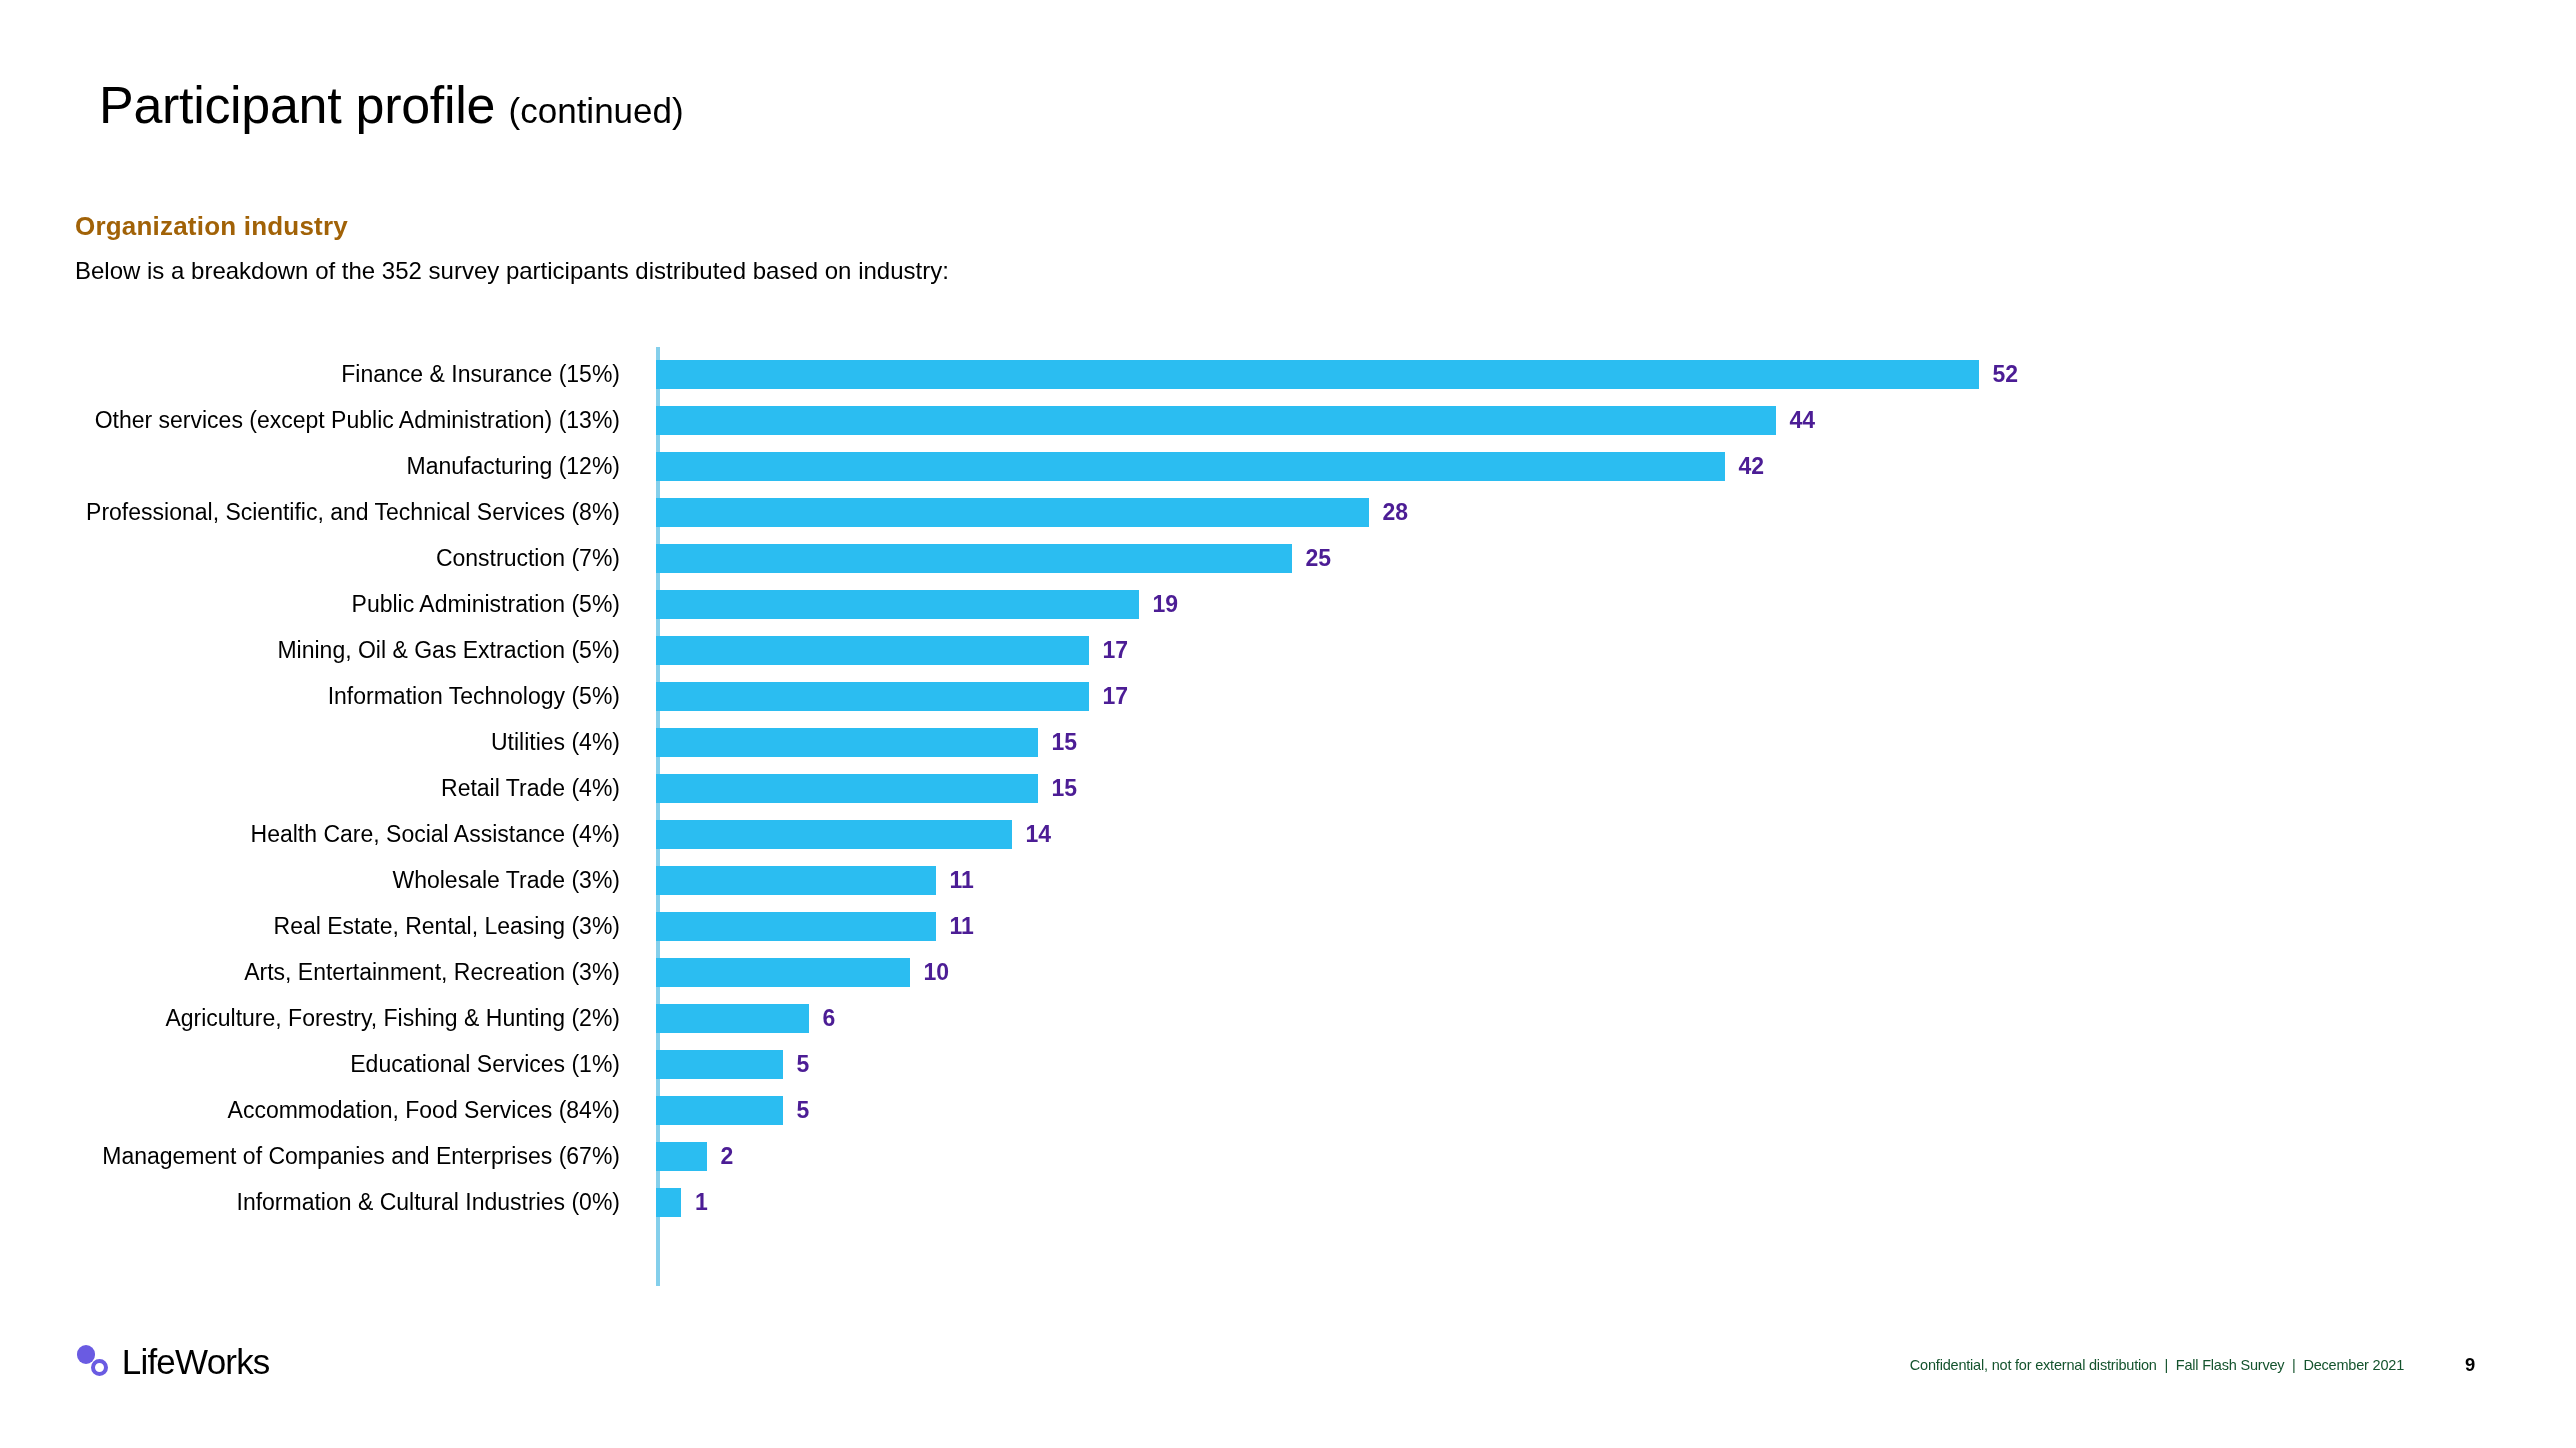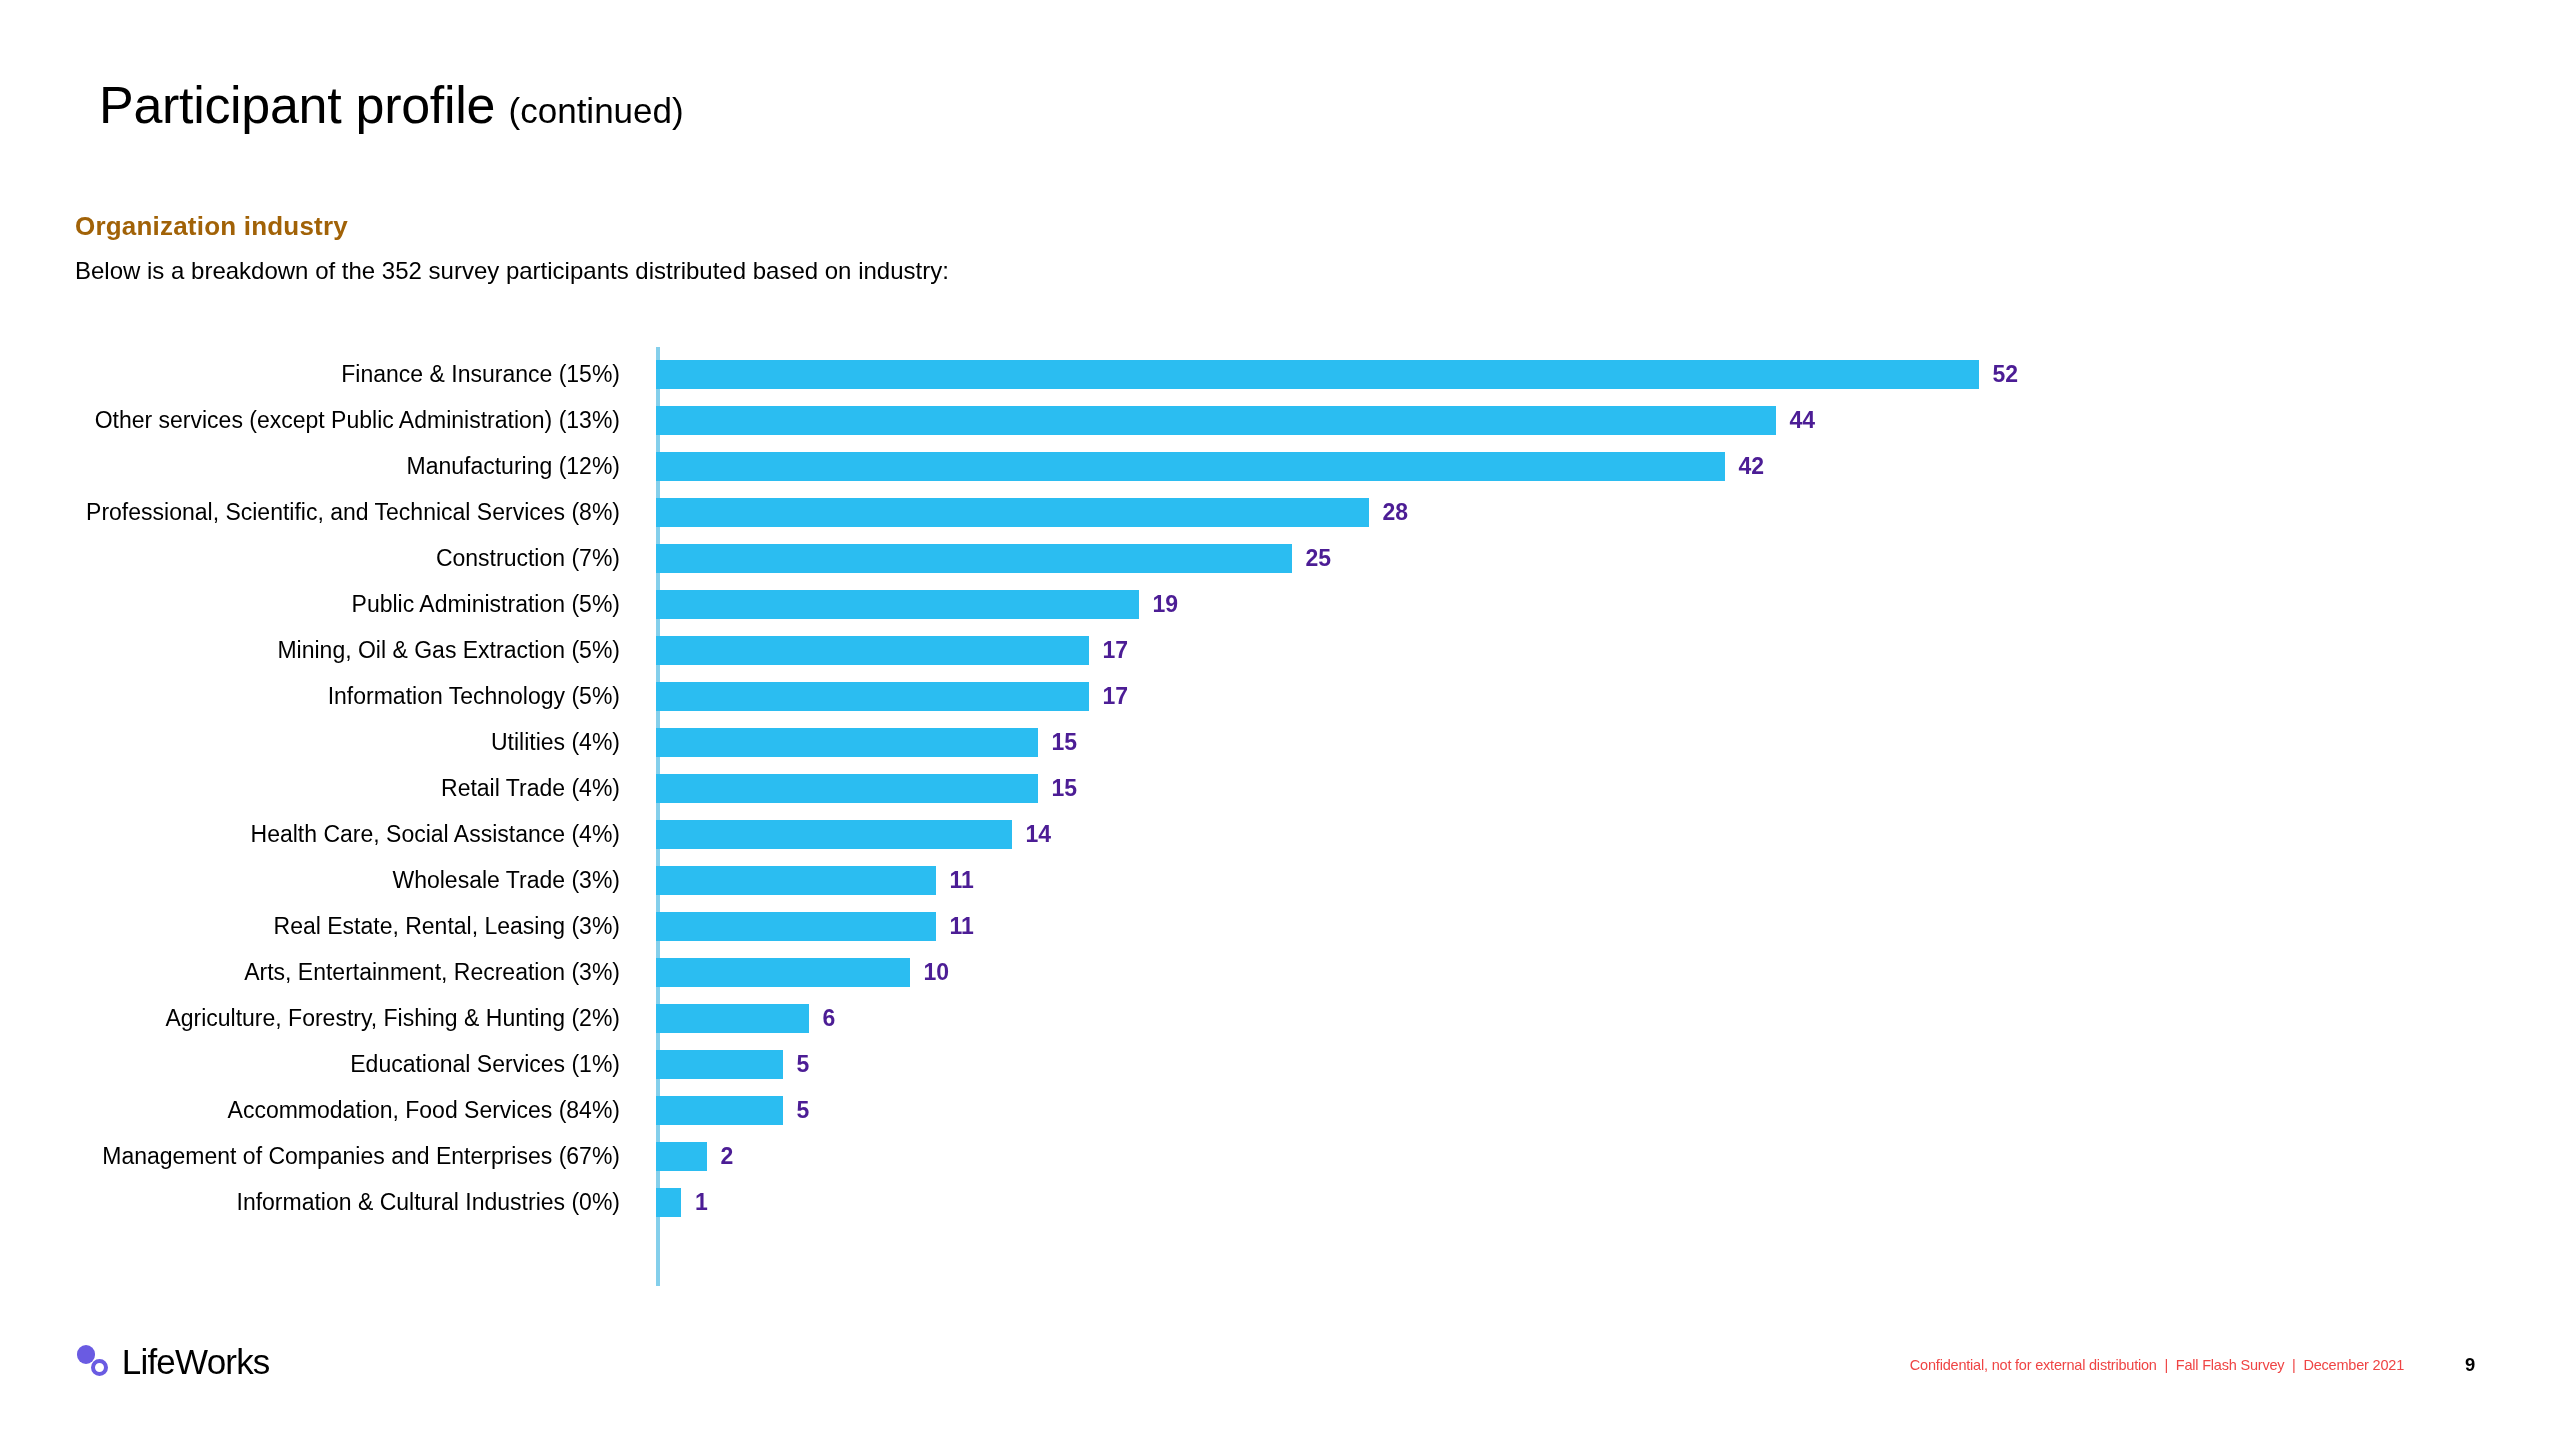--- a/index.html
+++ b/index.html
@@ -171,21 +171,21 @@
     color: #000000;
     line-height: 1;
   }
 
   .footer-note {
     position: absolute;
     right: 172px;
     top: 1357px;
     font-size: 14.5px;
     font-weight: 400;
-    color: #ef4444;
+    color: #14532d;
     white-space: nowrap;
     letter-spacing: -0.2px;
   }
   .footer-note .sep { margin: 0 3.9px; }
 
   .page-number {
     position: absolute;
     left: 2465px;
     top: 1354px;
     font-size: 18.4px;

